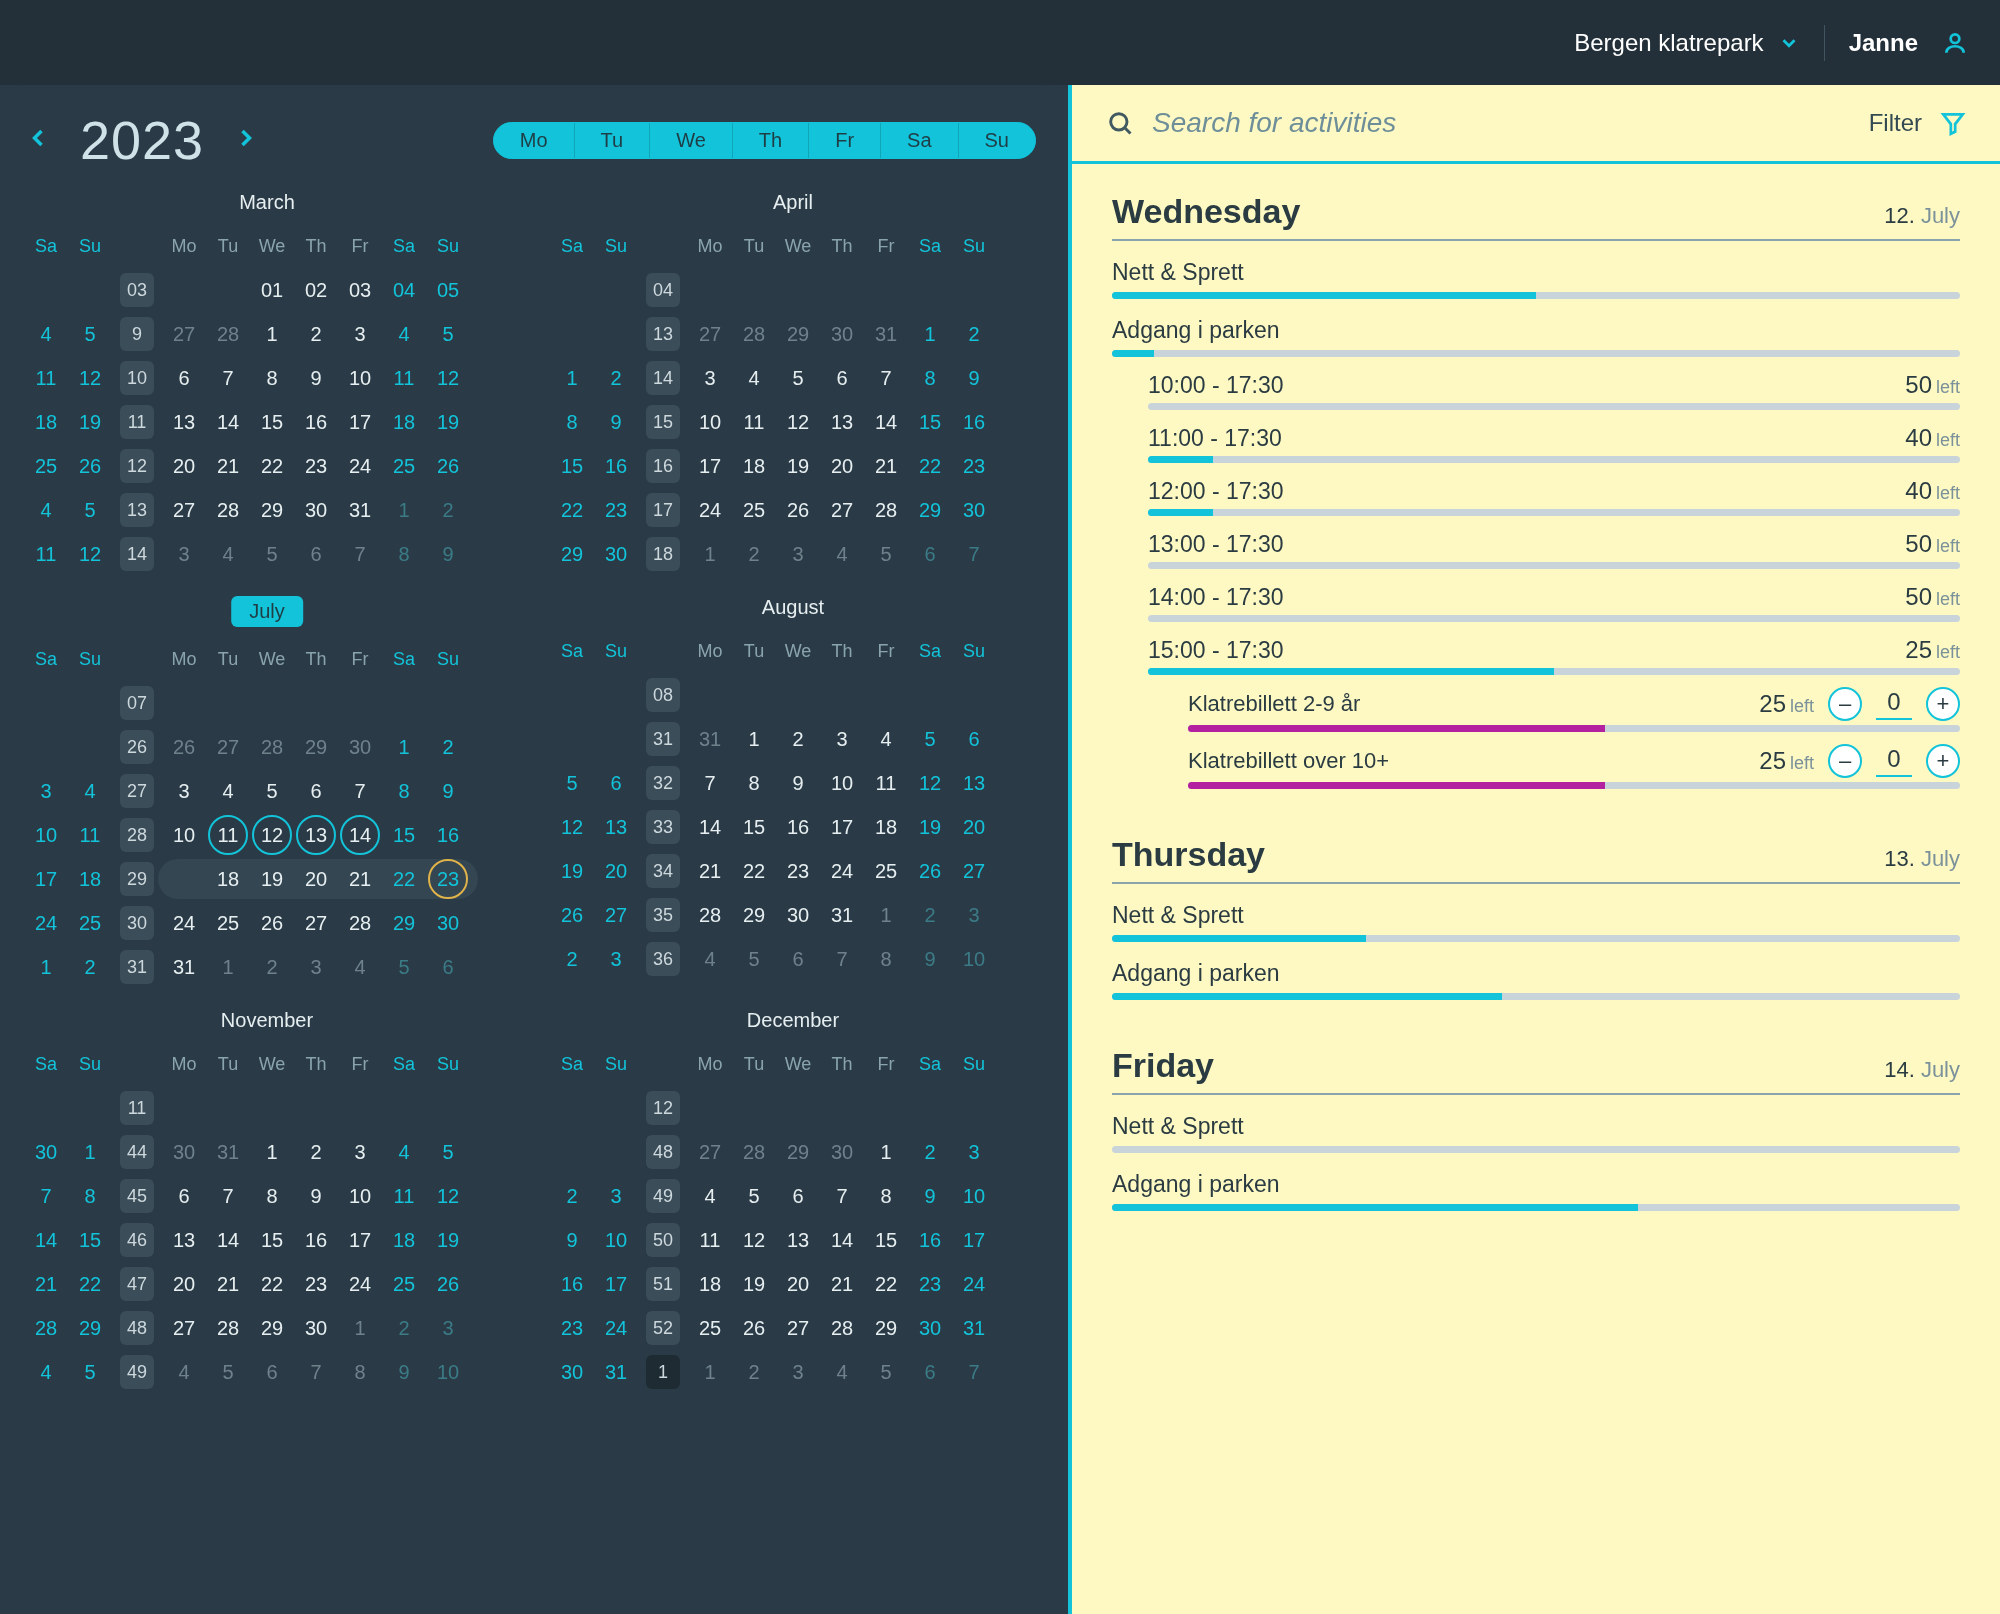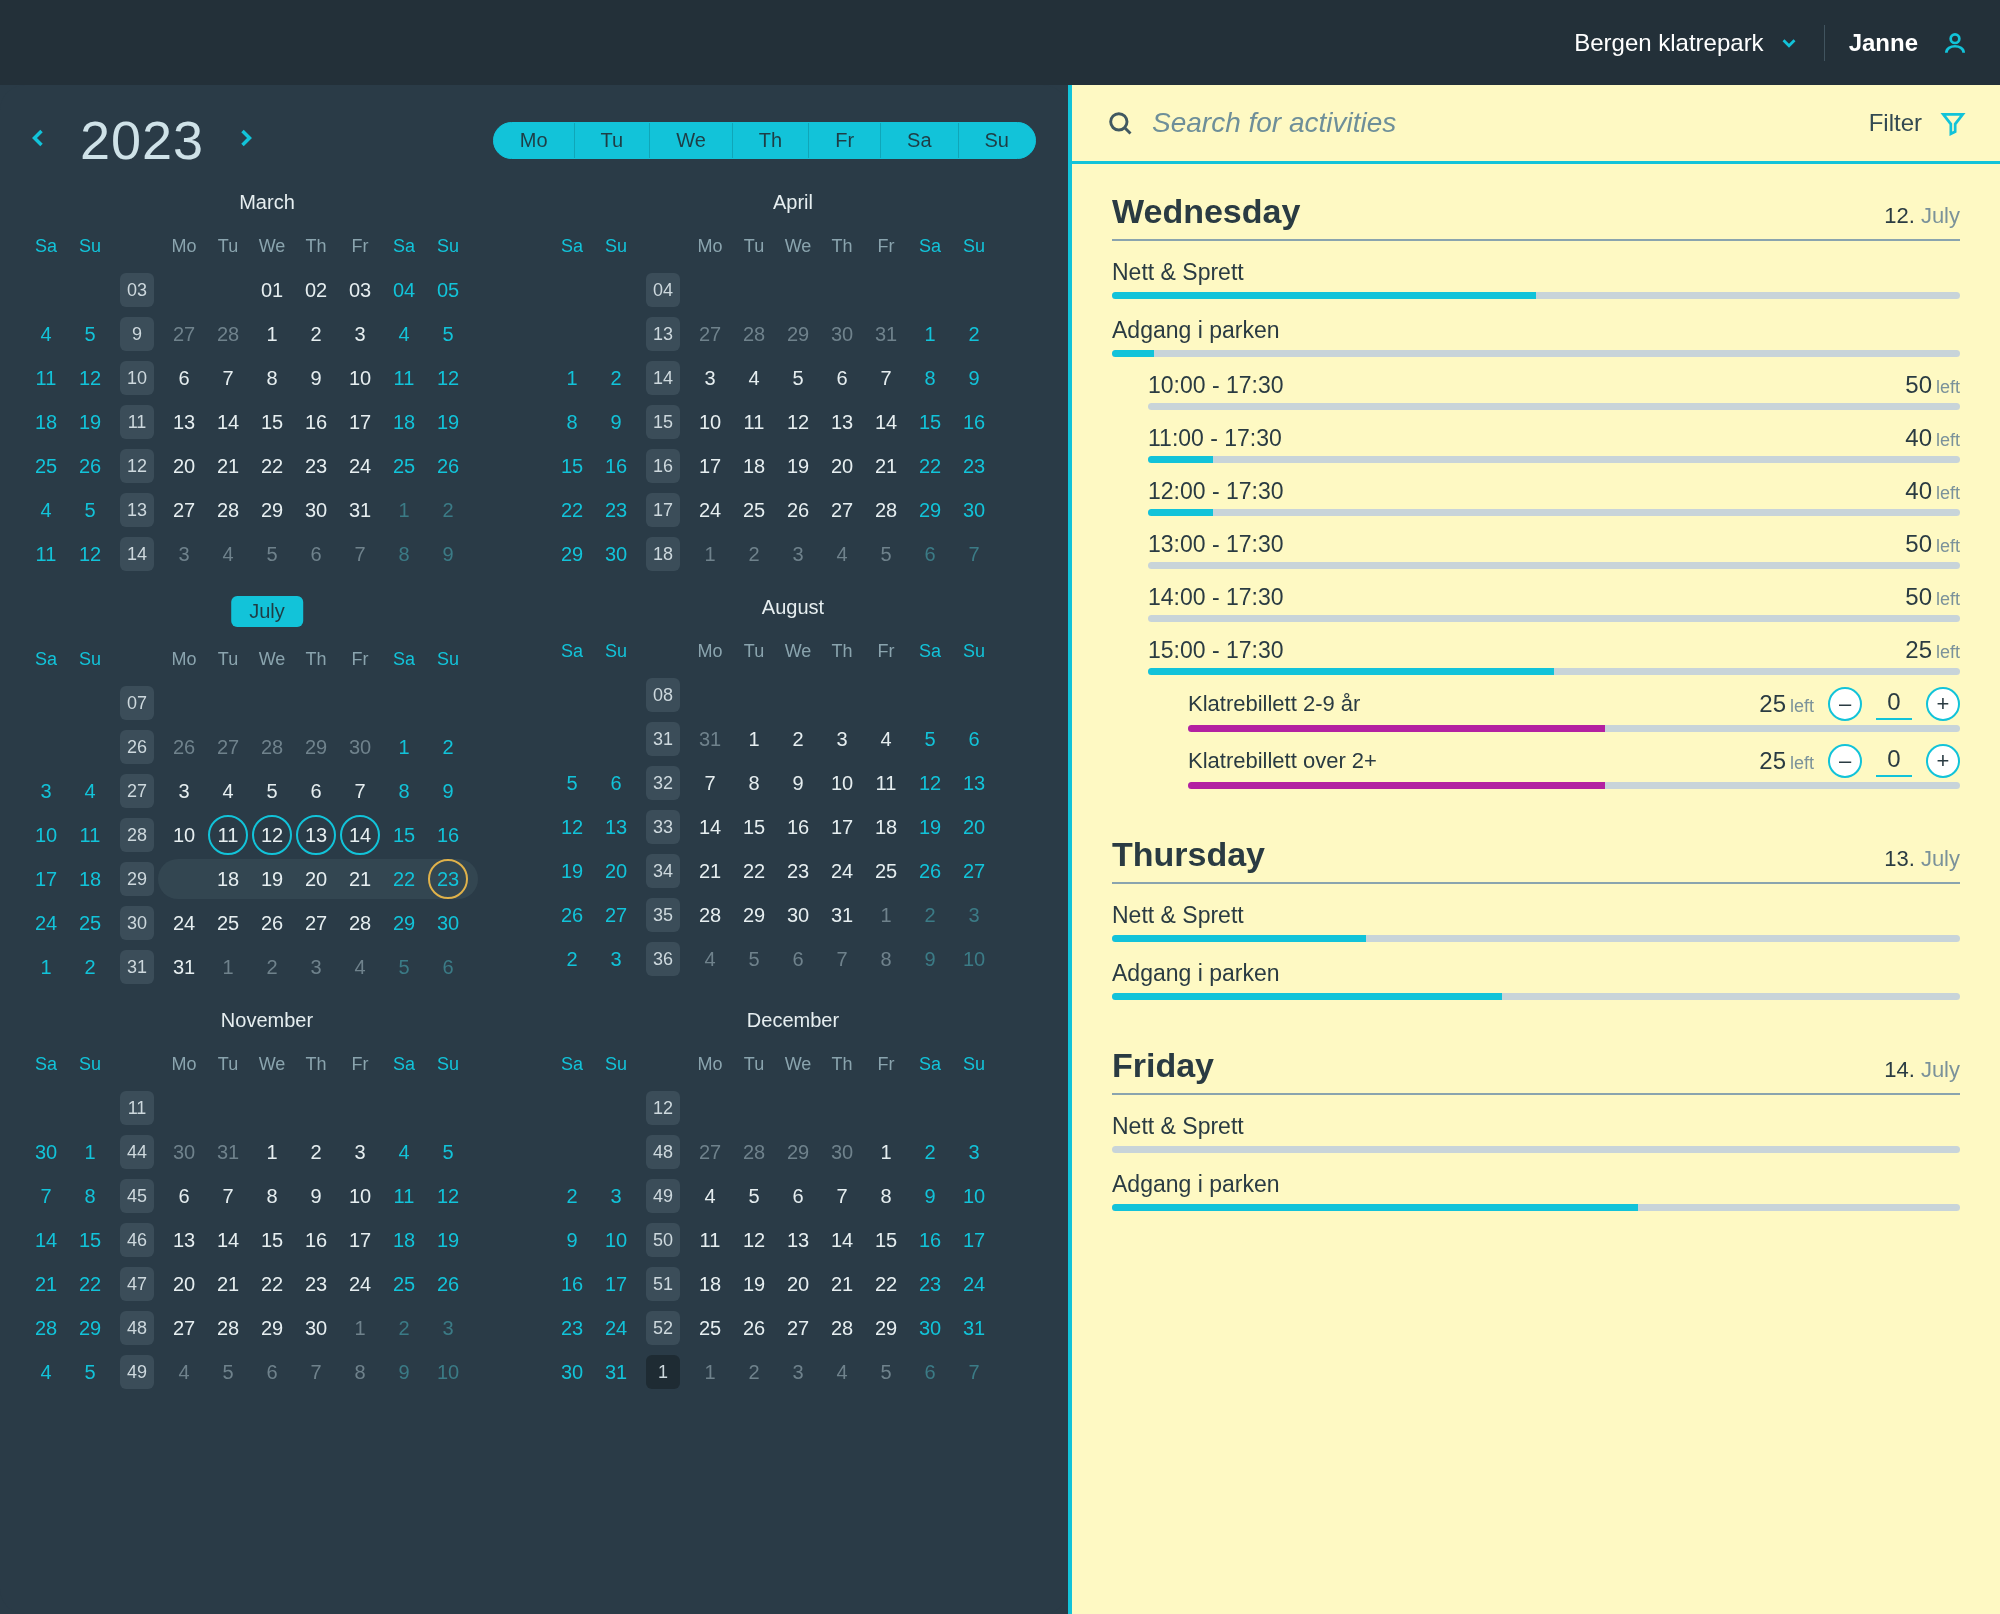--- a/index.html
+++ b/index.html
@@ -774,21 +774,21 @@
                   <button class="qtybtn">–</button>
                   <span class="qtyval">0</span>
                   <button class="qtybtn">+</button>
                 </div>
                 <div class="bar mag">
                   <div style="width: 54%;"></div>
                 </div>
               </div>
               <div class="ticket">
                 <div class="ticketrow">
-                  <span class="tname">Klatrebillett over 2+</span>
+                  <span class="tname">Klatrebillett over 10+</span>
                   <span class="tleft"><span class="lg">25</span><span class="sm">left</span></span>
                   <button class="qtybtn">–</button>
                   <span class="qtyval">0</span>
                   <button class="qtybtn">+</button>
                 </div>
                 <div class="bar mag">
                   <div style="width: 54%;"></div>
                 </div>
               </div>
             </div>

